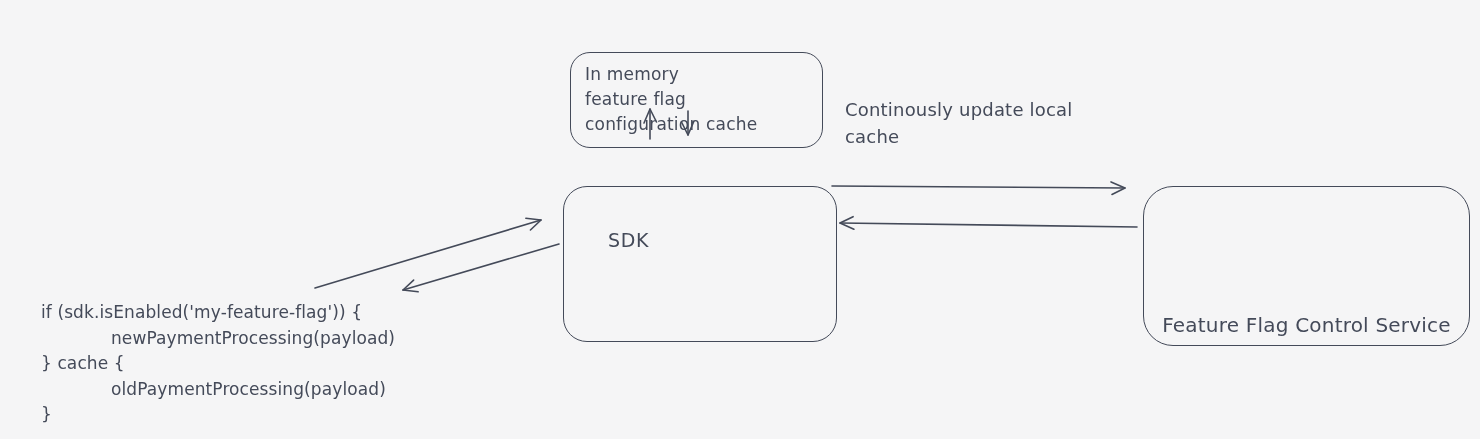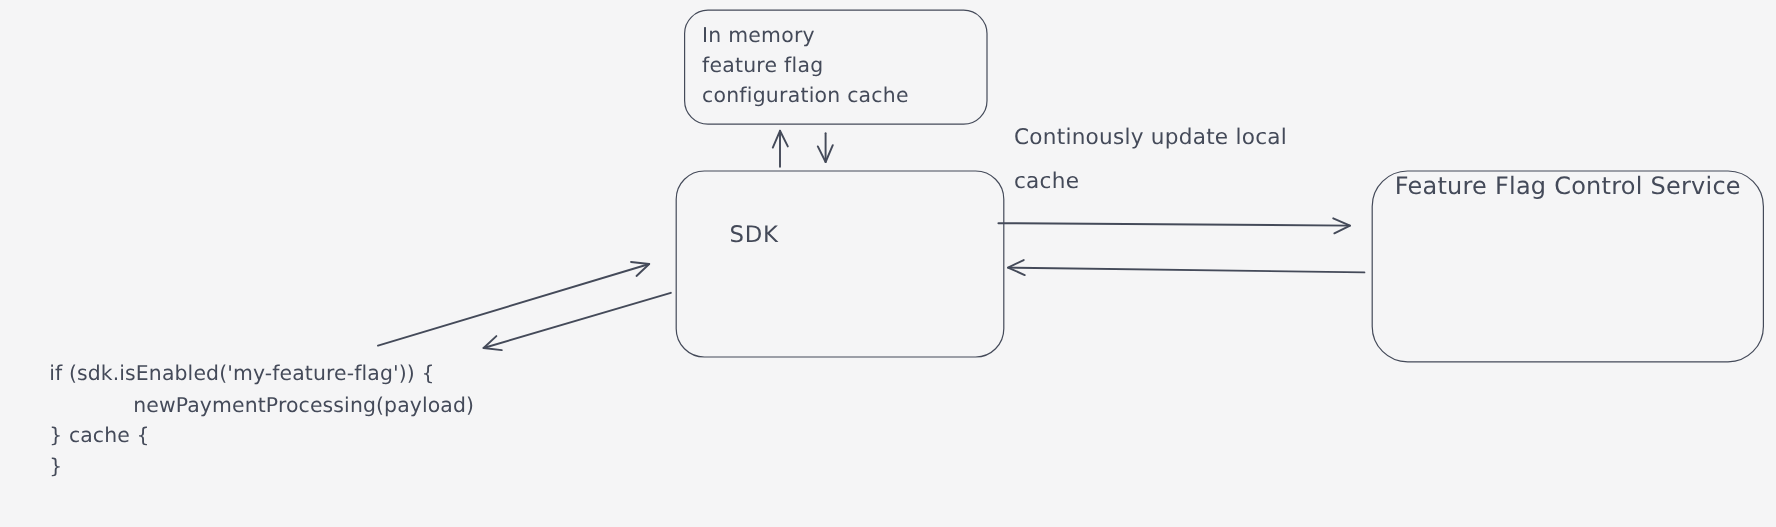--- a/index.html
+++ b/index.html
@@ -31,20 +31,21 @@
     stroke: var(--stroke);
     stroke-width: 1.6;
     fill: none;
     stroke-linecap: round;
     stroke-linejoin: round;
   }
   .node {
     position: absolute;
     border: 1.6px solid var(--stroke);
     background: transparent;
+    margin-top: 44px;
   }
   .node-cache {
     left: 570px; top: 8px;
     width: 253px; height: 96px;
     border-radius: 20px;
   }
   .node-cache .node-label {
     padding: 9px 8px 0 14px;
     font-size: 17px;
     line-height: 25px;
@@ -60,34 +61,34 @@
     position: absolute;
     left: 44px; top: 42px;
     font-size: 19px;
     letter-spacing: 0.6px;
   }
   .node-service {
     left: 1143px; top: 142px;
     width: 327px; height: 160px;
     border-radius: 30px;
     display: flex;
-    align-items: flex-start;
+    align-items: flex-end;
     justify-content: center;
   }
   .node-service .node-label {
     font-size: 20px;
     padding-bottom: 8px;
     letter-spacing: 0.2px;
     white-space: nowrap;
   }
   .edge-label {
     position: absolute;
     left: 845px; top: 96px;
     font-size: 18px;
-    line-height: 37px;
+    line-height: 27px;
     white-space: pre-line;
     letter-spacing: 0.2px;
   }
   .code-block {
     position: absolute;
     left: 5px; top: 300px;
     font-size: 17px;
     letter-spacing: 0.1px;
   }
   .code-line {
@@ -132,16 +133,17 @@
     <div class="node-label">Feature Flag Control Service</div>
   </div>
 
   <div class="edge-label">Continously update local
 cache</div>
 
   <div class="code-block">
     <div class="code-line">if (sdk.isEnabled('my-feature-flag')) {</div>
     <div class="code-line indent">newPaymentProcessing(payload)</div>
     <div class="code-line">} cache {</div>
+    <div class="code-line indent">oldPaymentProcessing(payload)</div>
     <div class="code-line">}</div>
   </div>
 
 </div>
 
 </body></html>

